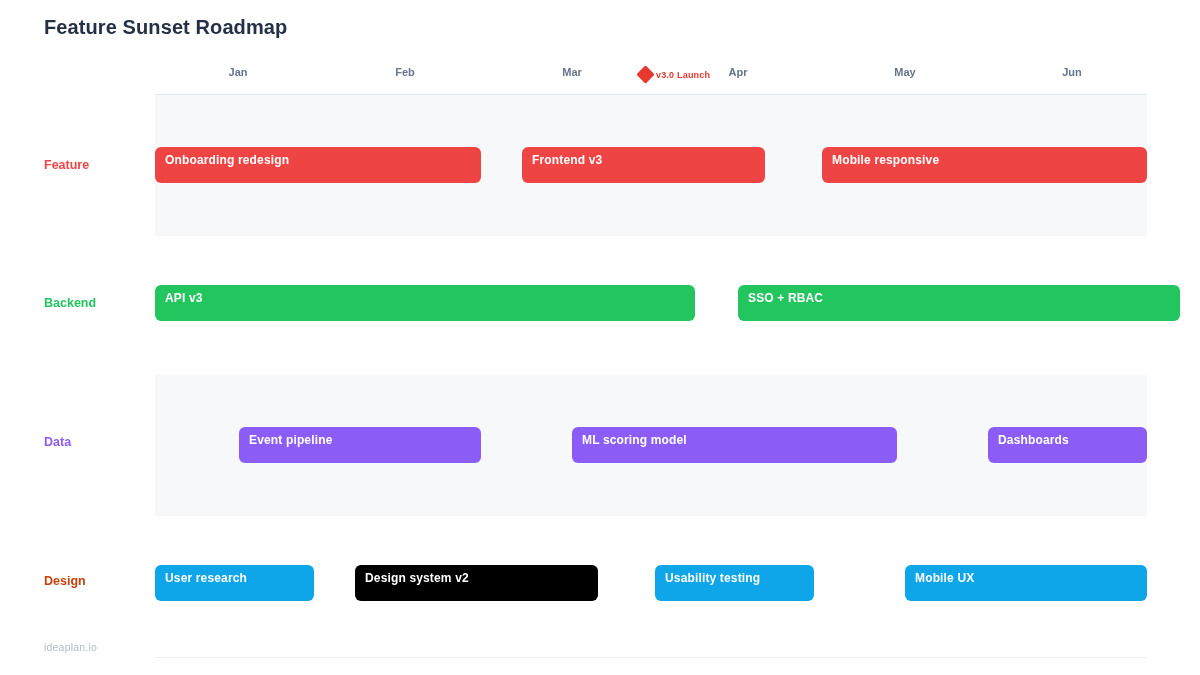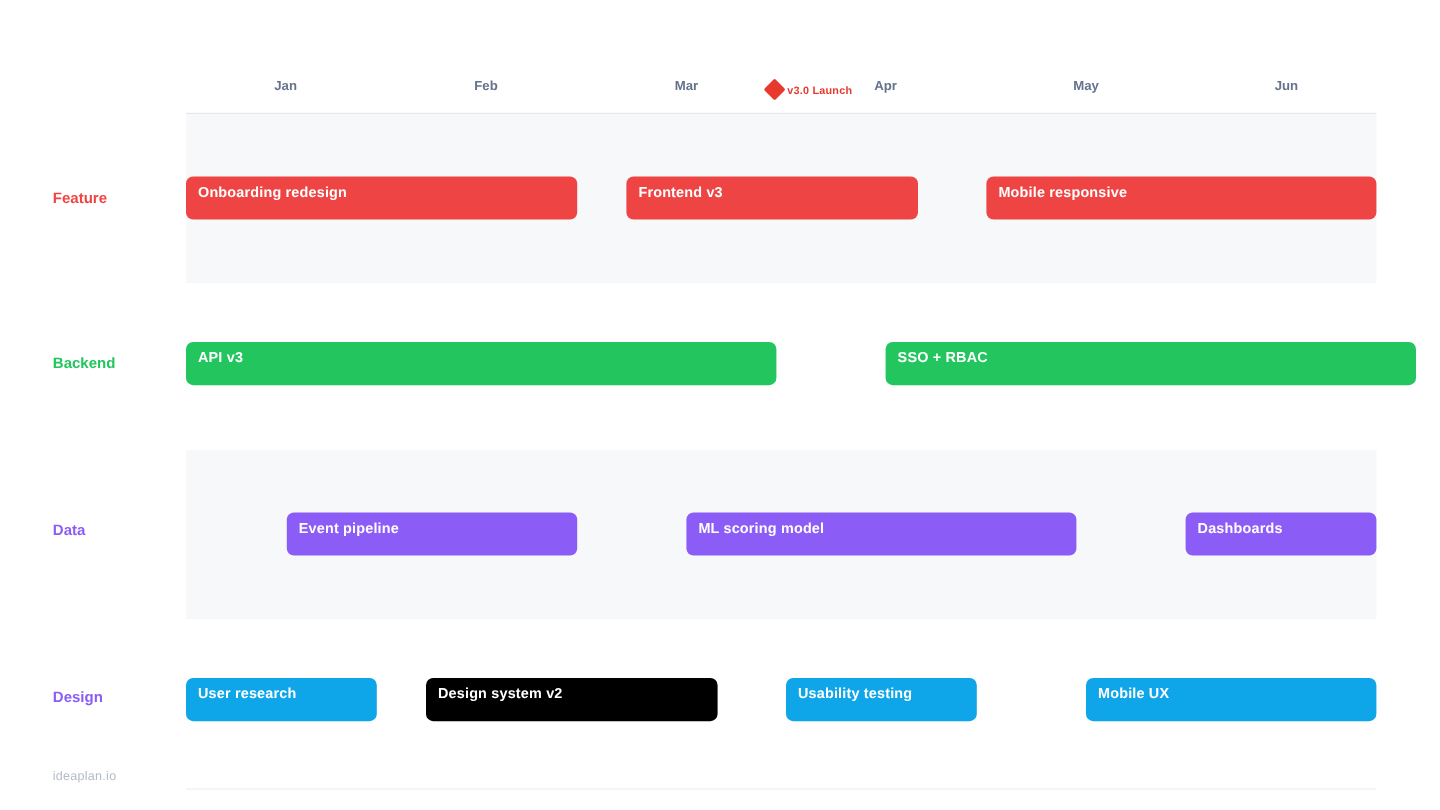--- a/index.html
+++ b/index.html
@@ -131,20 +131,21 @@
     color: #b3bcc9;
     letter-spacing: 0.2px;
     white-space: nowrap;
   }
 </style>
 </head>
 <body>
 
 <div id="root">
 
+  <div class="chart-title">Feature Sunset Roadmap</div>
 
   <div class="header-rule"></div>
 
   <div id="bands-layer">
       <div class="row-band" style="top: 95px; height: 141px;"></div>
       <div class="row-band" style="top: 375px; height: 141px;"></div>
     </div>
   <div id="months-layer">
       <div class="month-label" style="left: 238px;">Jan</div>
       <div class="month-label" style="left: 405px;">Feb</div>
@@ -156,33 +157,33 @@
   <div id="milestones-layer">
       <div class="milestone" style="left: 639px;">
         <div class="milestone-diamond" style="background: rgb(232, 57, 47);"></div>
         <div class="milestone-label" style="color: rgb(232, 57, 47);">v3.0 Launch</div>
       </div>
     </div>
   <div id="rowlabels-layer">
       <div class="row-label" style="top: 165px; color: rgb(239, 68, 68);">Feature</div>
       <div class="row-label" style="top: 303px; color: rgb(34, 197, 94);">Backend</div>
       <div class="row-label" style="top: 442px; color: rgb(139, 92, 246);">Data</div>
-      <div class="row-label" style="top: 581px; color: #8b5cf6;">Design</div>
+      <div class="row-label" style="top: 581px; color: #c2410c;">Design</div>
     </div>
   <div id="bars-layer">
       <div class="bar" style="left: 155px; width: 326px; top: 147px; background: rgb(239, 68, 68);">
         <span class="bar-label">Onboarding redesign</span>
       </div>
       <div class="bar" style="left: 522px; width: 243px; top: 147px; background: rgb(239, 68, 68);">
         <span class="bar-label">Frontend v3</span>
       </div>
       <div class="bar" style="left: 822px; width: 325px; top: 147px; background: rgb(239, 68, 68);">
         <span class="bar-label">Mobile responsive</span>
       </div>
-      <div class="bar" style="left: 155px; width: 492px; top: 285px; background: rgb(34, 197, 94);">
+      <div class="bar" style="left: 155px; width: 540px; top: 285px; background: rgb(34, 197, 94);">
         <span class="bar-label">API v3</span>
       </div>
       <div class="bar" style="left: 738px; width: 442px; top: 285px; background: rgb(34, 197, 94);">
         <span class="bar-label">SSO + RBAC</span>
       </div>
       <div class="bar" style="left: 239px; width: 242px; top: 427px; background: rgb(139, 92, 246);">
         <span class="bar-label">Event pipeline</span>
       </div>
       <div class="bar" style="left: 572px; width: 325px; top: 427px; background: rgb(139, 92, 246);">
         <span class="bar-label">ML scoring model</span>

